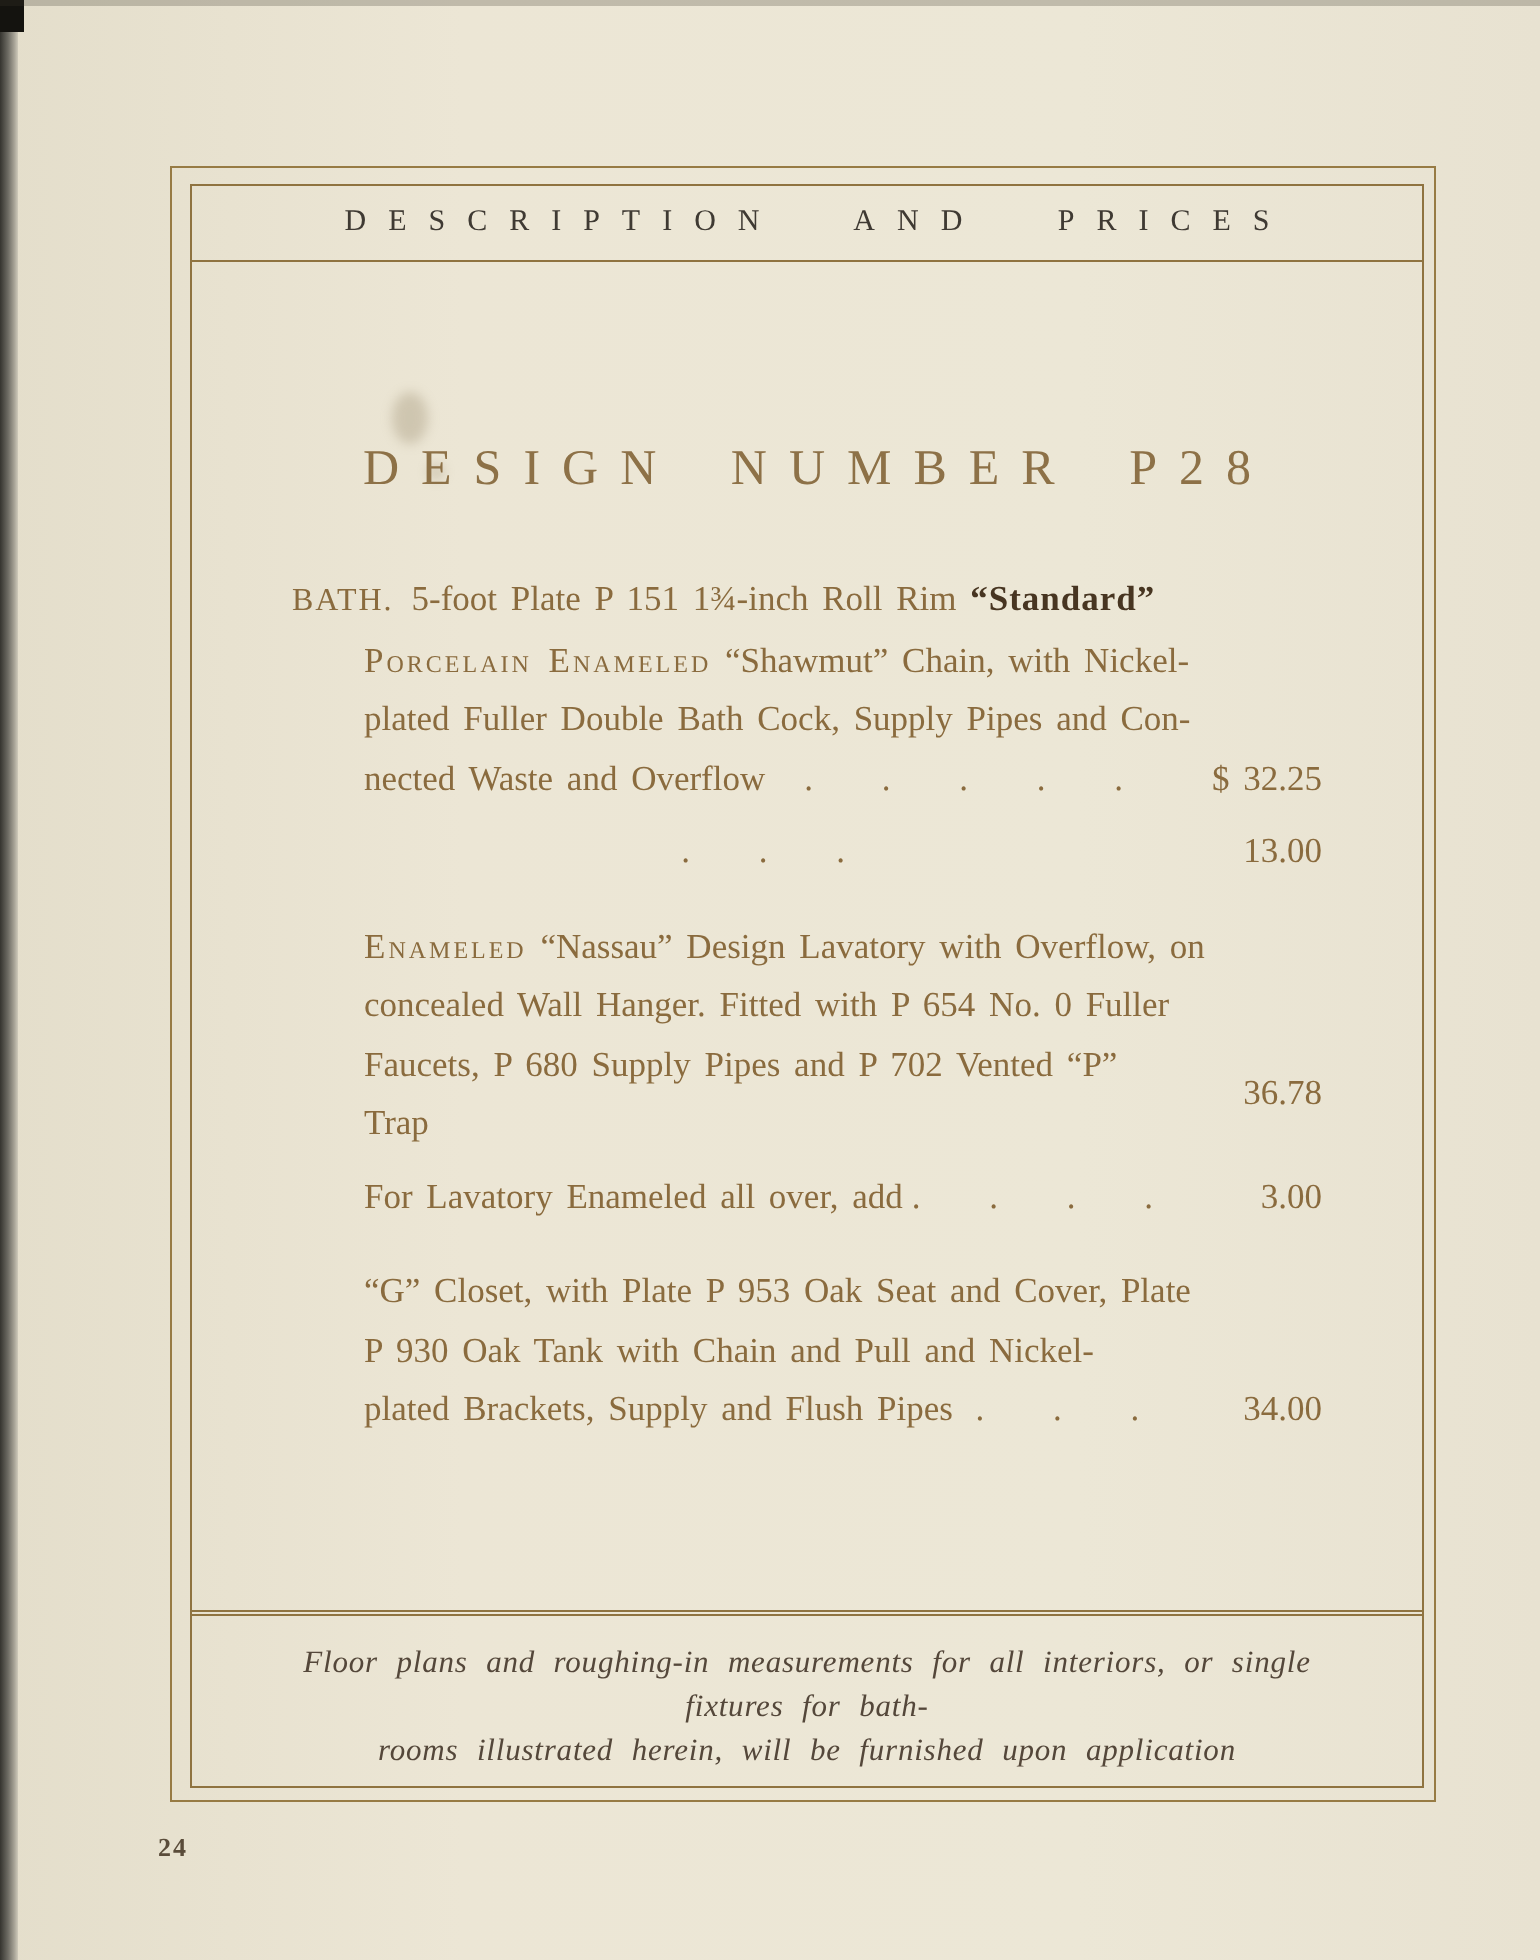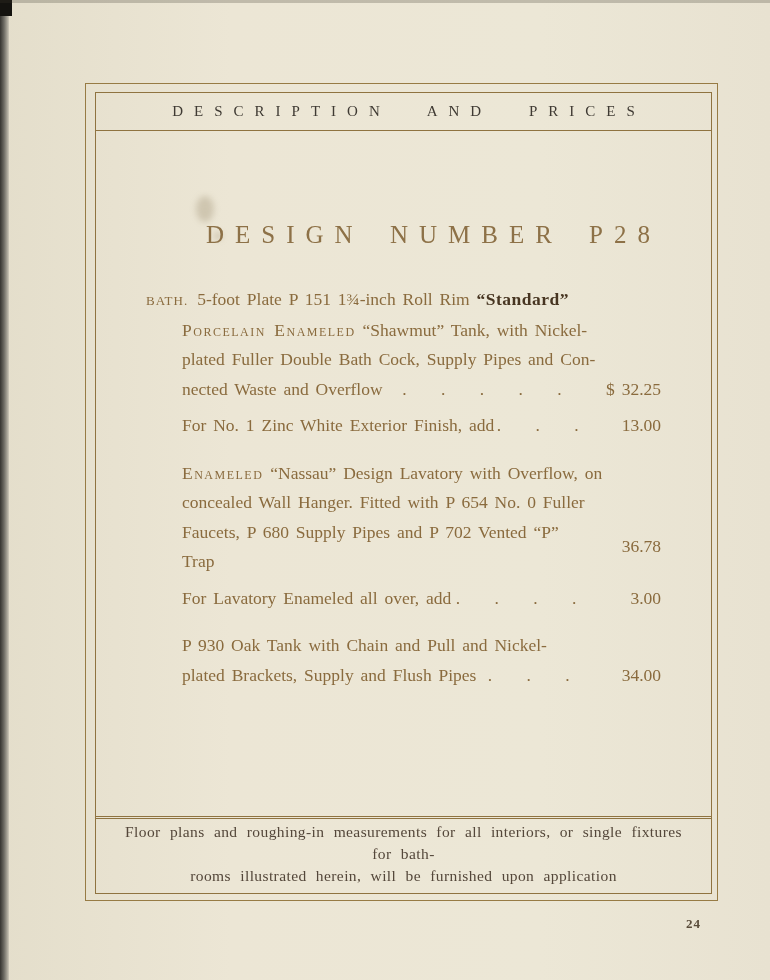--- a/index.html
+++ b/index.html
@@ -17,40 +17,40 @@
 
   
   .page-outer{position:absolute;left:85px;top:83px;width:631px;height:816px;border:1px solid #977b44;}
   .page-inner{position:absolute;left:95px;top:92px;width:615px;height:800px;border:1px solid #8f7340;
         display:flex;flex-direction:column;}
 
   .header-band{height:37px;border-bottom:1px solid #8f7340;display:flex;align-items:center;justify-content:center;text-align:center;}
   .header-band .ht{font-size:15px;color:#3f3a33;letter-spacing:11px;word-spacing:22px;padding-left:11px;}
 
   .content{flex:1;padding:0 50px;color:#8a6b3e;font-size:17.5px;}
-  .design-title{text-align:right;margin:90px 0 36px;font-size:25px;color:#8d7147;
+  .design-title{text-align:center;margin:90px 0 36px;font-size:25px;color:#8d7147;
         letter-spacing:11px;word-spacing:9px;padding-left:11px;}
 
   .sec{margin-top:18px;}
   .sec.first{margin-top:0;}
   .line{padding-left:36px;line-height:29.5px;word-spacing:2.5px;}
   .line.lead{padding-left:0;}
   .price-line{display:flex;align-items:center;}
-  .sec-label{font-size:13px;letter-spacing:1px;margin-right:9px;}
+  .sec-label{font-size:16px;letter-spacing:1px;margin-right:9px;}
   .sc{font-variant:small-caps;letter-spacing:1.5px;text-align:center;}
   .tm{font-weight:bold;color:#473521;letter-spacing:.5px;}
   .dots{flex:1;text-align:center;word-spacing:30px;white-space:nowrap;overflow:hidden;color:#8a6b3e;}
   .price{margin-left:auto;min-width:80px;text-align:right;white-space:nowrap;}
   .price-line .dots + .price{margin-left:0;}
   .subline{margin-top:7px;}
 
-  .footer-band{border-top:3px double #8f7340;padding:2px 28px 6px;text-align:center;
-        color:#54473a;font-size:15.5px;line-height:22px;word-spacing:5px;letter-spacing:.4px;}
+  .footer-band{border-top:3px double #8f7340;padding:13px 28px 6px;text-align:center;
+        font-style:italic;color:#54473a;font-size:15.5px;line-height:22px;word-spacing:5px;letter-spacing:.4px;}
 
-  .page-number{position:absolute;left:69px;top:916px;width:632px;text-align:right;
+  .page-number{position:absolute;left:79px;top:916px;width:632px;text-align:left;
         font-size:13px;font-weight:bold;color:#5a4c3a;letter-spacing:1px;}
 </style>
 </head>
 <body>
 
 <div class="scan">
 
   <div class="edge-strip"></div>
   <div class="edge-notch"></div>
   <div class="top-shade"></div>
@@ -67,30 +67,29 @@
 
     <div class="content">
 
       <div class="design-title">DESIGN NUMBER P28</div>
 
       <div class="sec first">
         <div class="line lead">
           <span class="sec-label">BATH.</span><span>5-foot Plate P 151 1¾-inch Roll Rim </span><span class="tm">“Standard”</span>
         </div>
         <div class="line">
-          <span class="sc">Porcelain Enameled</span><span> “Shawmut” Tank, with Nickel-</span>
+          <span class="sc">Porcelain Enameled</span><span> “Shawmut” Chain, with Nickel-</span>
         </div>
         <div class="line">plated Fuller Double Bath Cock, Supply Pipes and Con-</div>
         <div class="line price-line">
           <span>nected Waste and Overflow</span>
           <span class="dots">. . . . .</span>
           <span class="price">$ 32.25</span>
         </div>
         <div class="line price-line subline">
-          <span>For No. 1 Zinc White Exterior Finish, add</span>
           <span class="dots">. . .</span>
           <span class="price">13.00</span>
         </div>
       </div>
 
       <div class="sec">
         <div class="line">
           <span class="sc">Enameled</span><span> “Nassau” Design Lavatory with Overflow, on</span>
         </div>
         <div class="line">concealed Wall Hanger.  Fitted with P 654 No. 0 Fuller</div>
@@ -99,20 +98,21 @@
           <span class="price">36.78</span>
         </div>
         <div class="line price-line subline">
           <span>For Lavatory Enameled all over, add</span>
           <span class="dots">. . . .</span>
           <span class="price">3.00</span>
         </div>
       </div>
 
       <div class="sec">
+        <div class="line">“G” Closet, with Plate P 953 Oak Seat and Cover, Plate</div>
         <div class="line">P 930 Oak Tank with Chain and Pull and Nickel-</div>
         <div class="line price-line">
           <span>plated Brackets, Supply and Flush Pipes</span>
           <span class="dots">. . .</span>
           <span class="price">34.00</span>
         </div>
       </div>
 
     </div>
 

